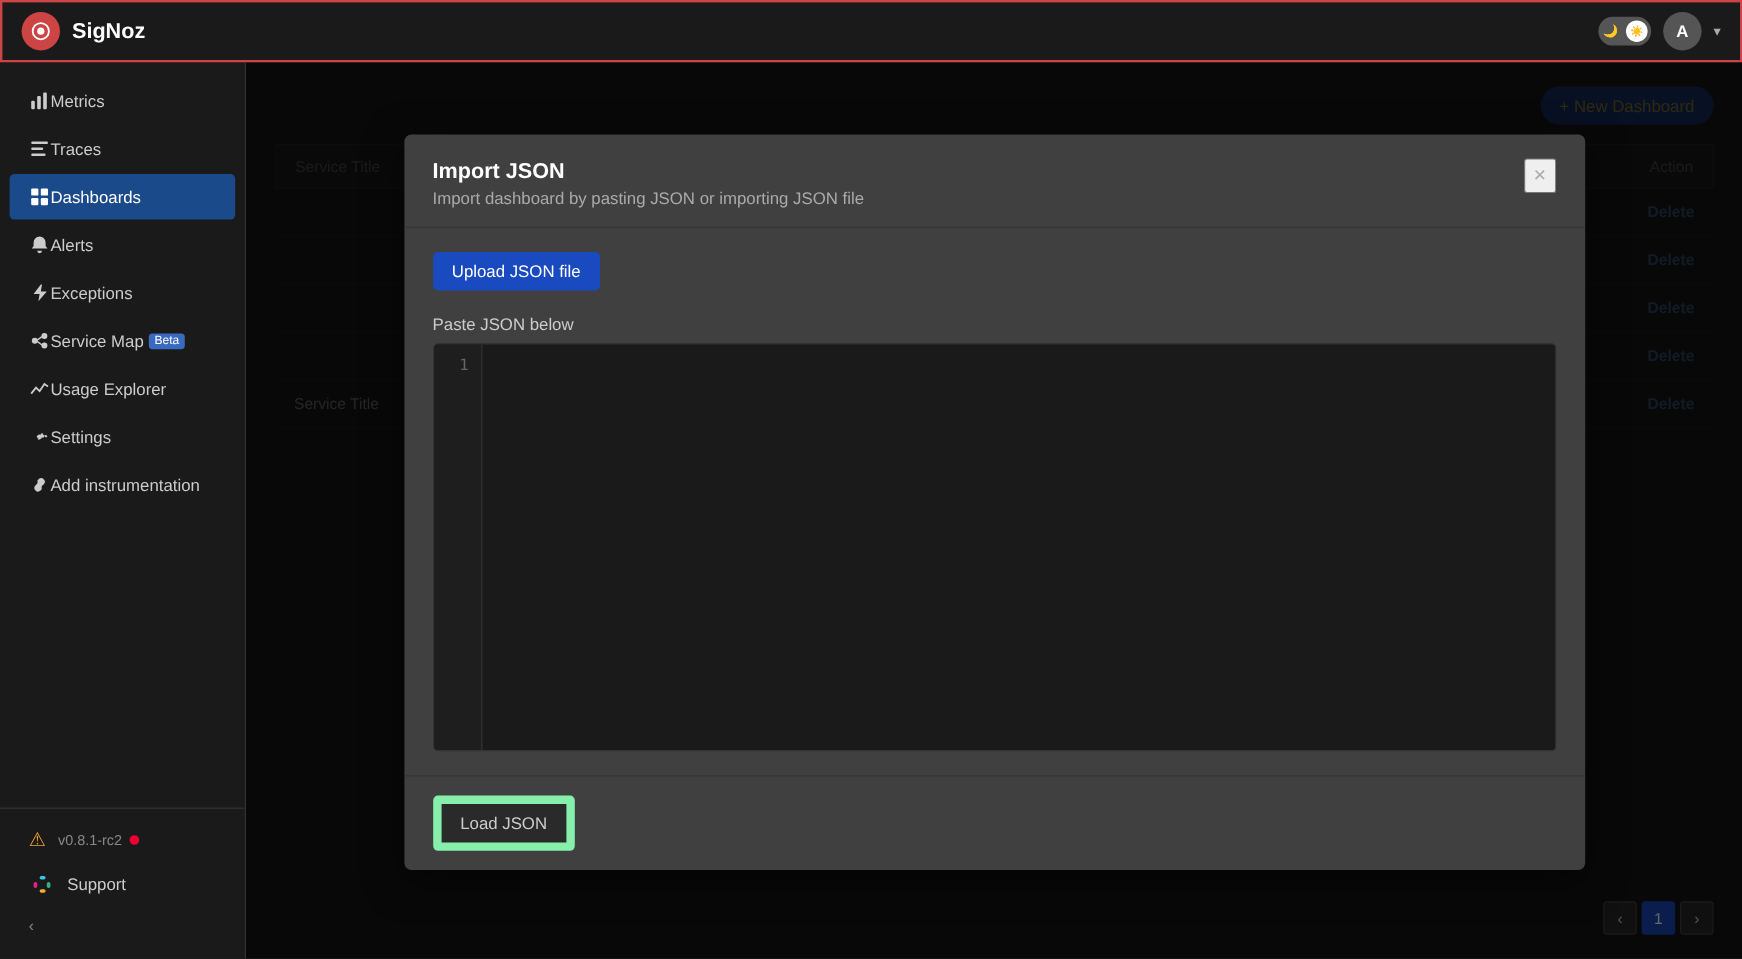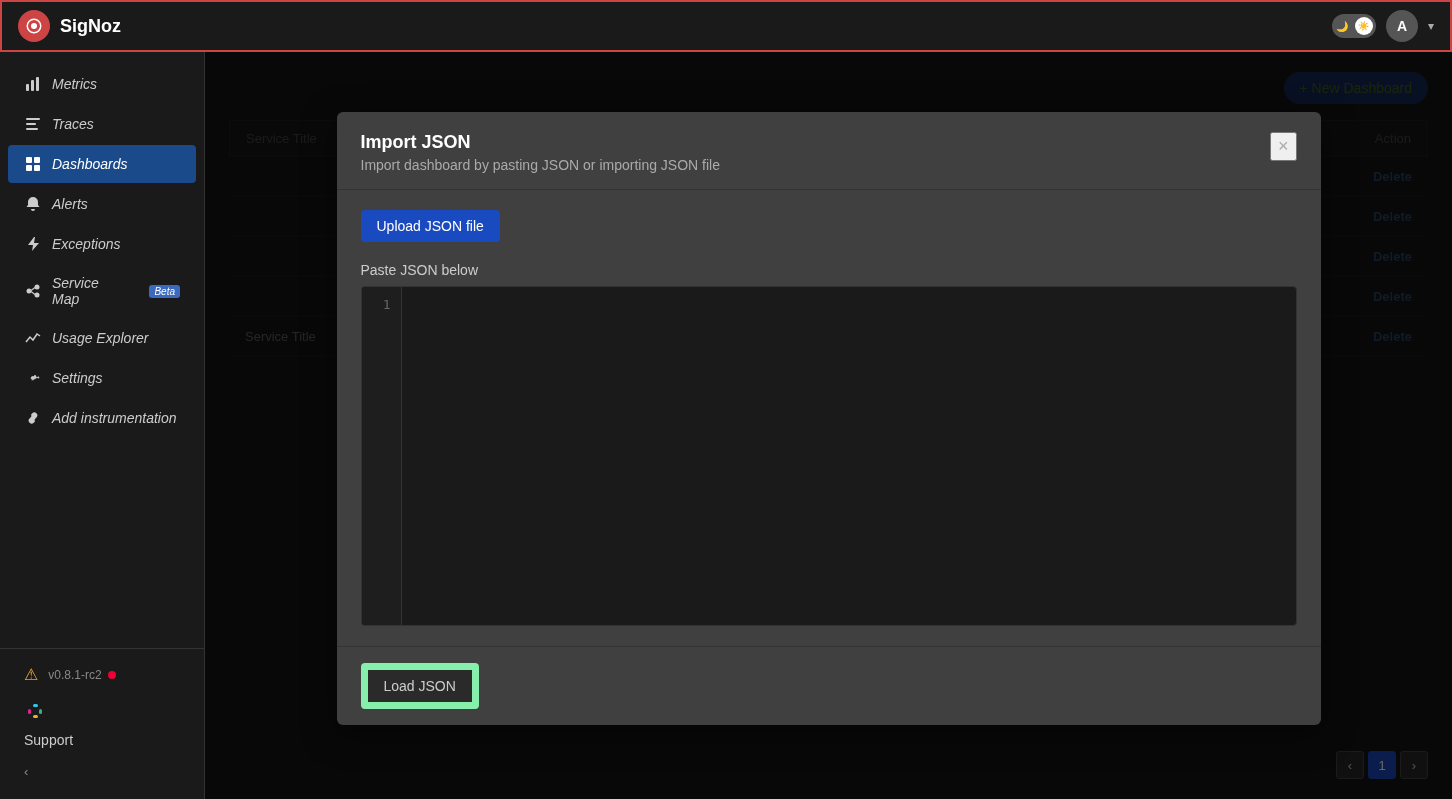--- a/index.html
+++ b/index.html
@@ -104,29 +104,27 @@
       background: #1a1a1a;
       border-right: 1px solid #333;
       display: flex;
       flex-direction: column;
       flex-shrink: 0;
       padding: 12px 0;
     }
     .sidebar-item {
       display: flex;
       align-items: center;
-      gap: 10px;
       padding: 10px 16px;
       cursor: pointer;
       font-size: 14px;
       color: #ccc;
       position: relative;
       border-radius: 4px;
       margin: 1px 8px;
-      font-style: italic;
     }
     .sidebar-item.active {
       background: #1a4a8a;
       color: #fff;
       align-items: center;
     }
     .sidebar-icon {
       width: 18px;
       height: 18px;
       flex-shrink: 0;
@@ -134,21 +132,21 @@
       align-items: center;
       justify-content: center;
       font-size: 14px;
     }
     .beta-badge {
       font-size: 10px;
       background: #3a6abf;
       color: #fff;
       padding: 1px 5px;
       border-radius: 3px;
-      margin-left: 14px;
+      margin-left: 4px;
     }
     .sidebar-bottom {
       margin-top: auto;
       border-top: 1px solid #333;
       padding-top: 8px;
     }
     .sidebar-collapse {
       display: flex;
       align-items: center;
       padding: 8px 16px;
@@ -172,27 +170,27 @@
     }
     .red-dot {
       width: 8px;
       height: 8px;
       background: #e03;
       border-radius: 50%;
       margin-left: -4px;
     }
     .support-item {
       display: flex;
+      align-items: center;
       gap: 10px;
       padding: 8px 16px;
       font-size: 14px;
       color: #ccc;
       cursor: pointer;
       margin: 0 8px;
-      flex-direction: column;
     }
     .slack-icon {
       width: 22px;
       height: 22px;
       display: flex;
       align-items: center;
       justify-content: center;
     }
 
     
@@ -212,21 +210,21 @@
       opacity: 0.4;
     }
     .bg-header {
       display: flex;
       align-items: center;
       justify-content: flex-end;
       margin-bottom: 16px;
     }
     .new-dashboard-btn {
       background: #1a4abf;
-      color: #84cc16;
+      color: #fde047;
       border: none;
       padding: 8px 16px;
       border-radius: 16px;
       font-size: 14px;
       cursor: pointer;
       display: flex;
       align-items: center;
       gap: 6px;
     }
     .bg-table-header {

